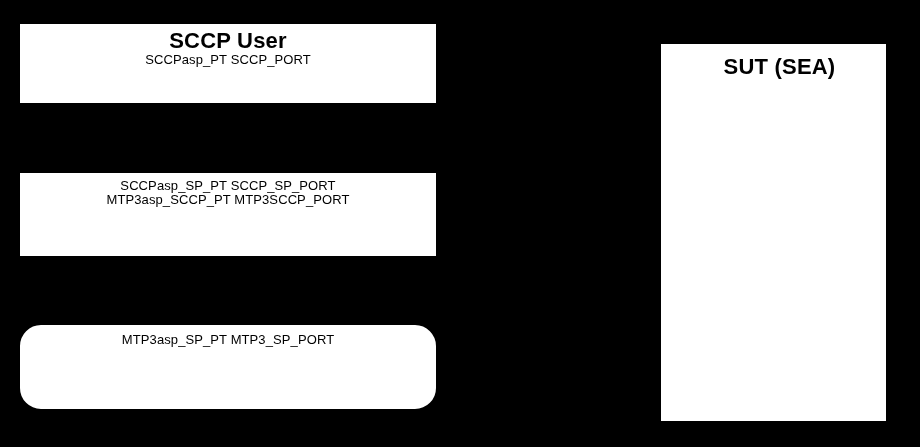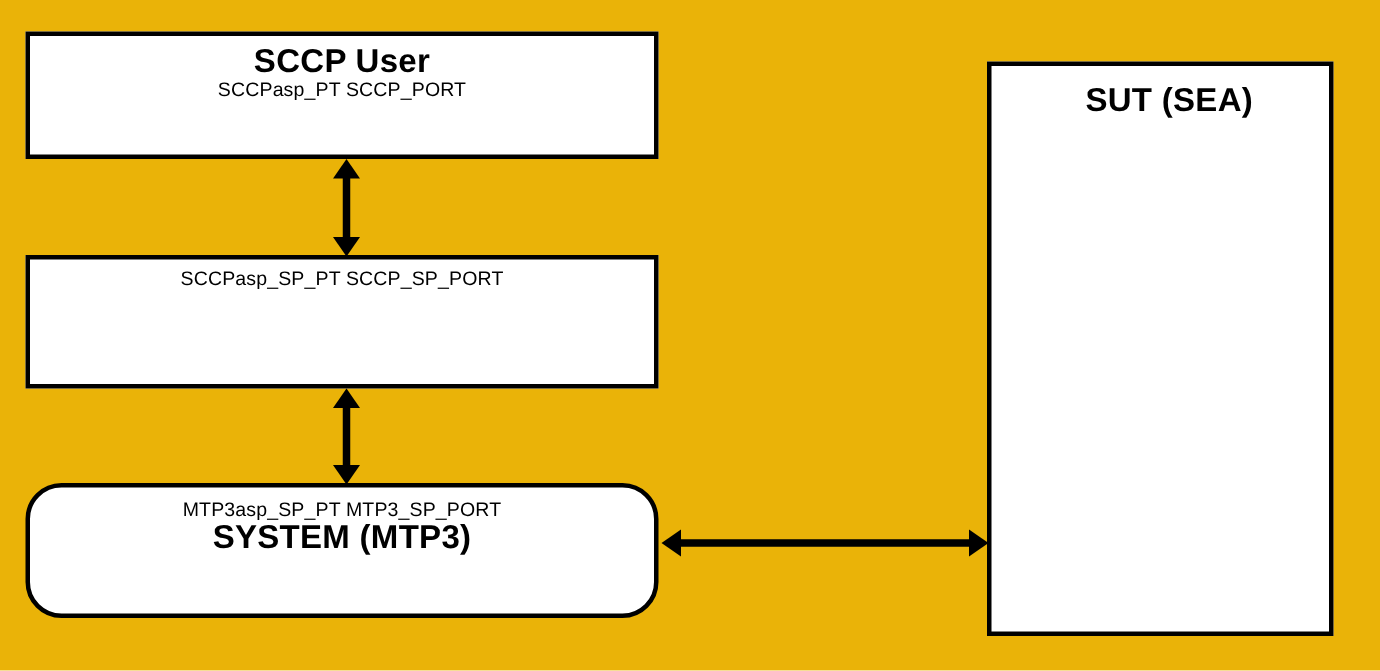--- a/index.html
+++ b/index.html
@@ -5,21 +5,21 @@
 <style>
   html, body {
     margin: 0;
     padding: 0;
     background: #ffffff;
   }
   #canvas {
     position: relative;
     width: 920px;
     height: 447px;
-    background: #eab308;
+    background: #000000;
     font-family: "Liberation Sans", sans-serif;
     color: #000000;
     overflow: hidden;
   }
   .node-box {
     position: absolute;
     box-sizing: border-box;
     border: 3px solid #000000;
     background: #ffffff;
   }
@@ -120,33 +120,33 @@
 
   <div class="arrow-v" style="left:218px; top:106px; height:65px;">
     <span class="head-up"></span>
     <span class="shaft"></span>
     <span class="head-down"></span>
   </div>
 
   <div class="node-box" style="left:17px; top:170px; width:422px; height:89px;padding-left:20px;">
     <div class="node-inner" style="top:6px;">
       <div class="line-port">SCCPasp_SP_PT  SCCP_SP_PORT</div>
+      <div class="line-port">MTP3asp_SCCP_PT  MTP3SCCP_PORT</div>
     </div>
   </div>
 
   <div class="arrow-v" style="left:218px; top:259px; height:64px;">
     <span class="head-up"></span>
     <span class="shaft"></span>
     <span class="head-down"></span>
   </div>
 
   <div class="node-box" style="left:17px; top:322px; width:422px; height:90px;border-radius:24px;">
     <div class="node-inner" style="top:8px;">
       <div class="line-port">MTP3asp_SP_PT  MTP3_SP_PORT</div>
-      <div class="line-title">SYSTEM (MTP3)</div>
     </div>
   </div>
 
   <div class="arrow-h" style="left:441px; top:350px; width:218px;">
     <span class="head-left"></span>
     <span class="shaft"></span>
     <span class="head-right"></span>
   </div>
 
   <div class="node-box" style="left:658px; top:41px; width:231px; height:383px;">

